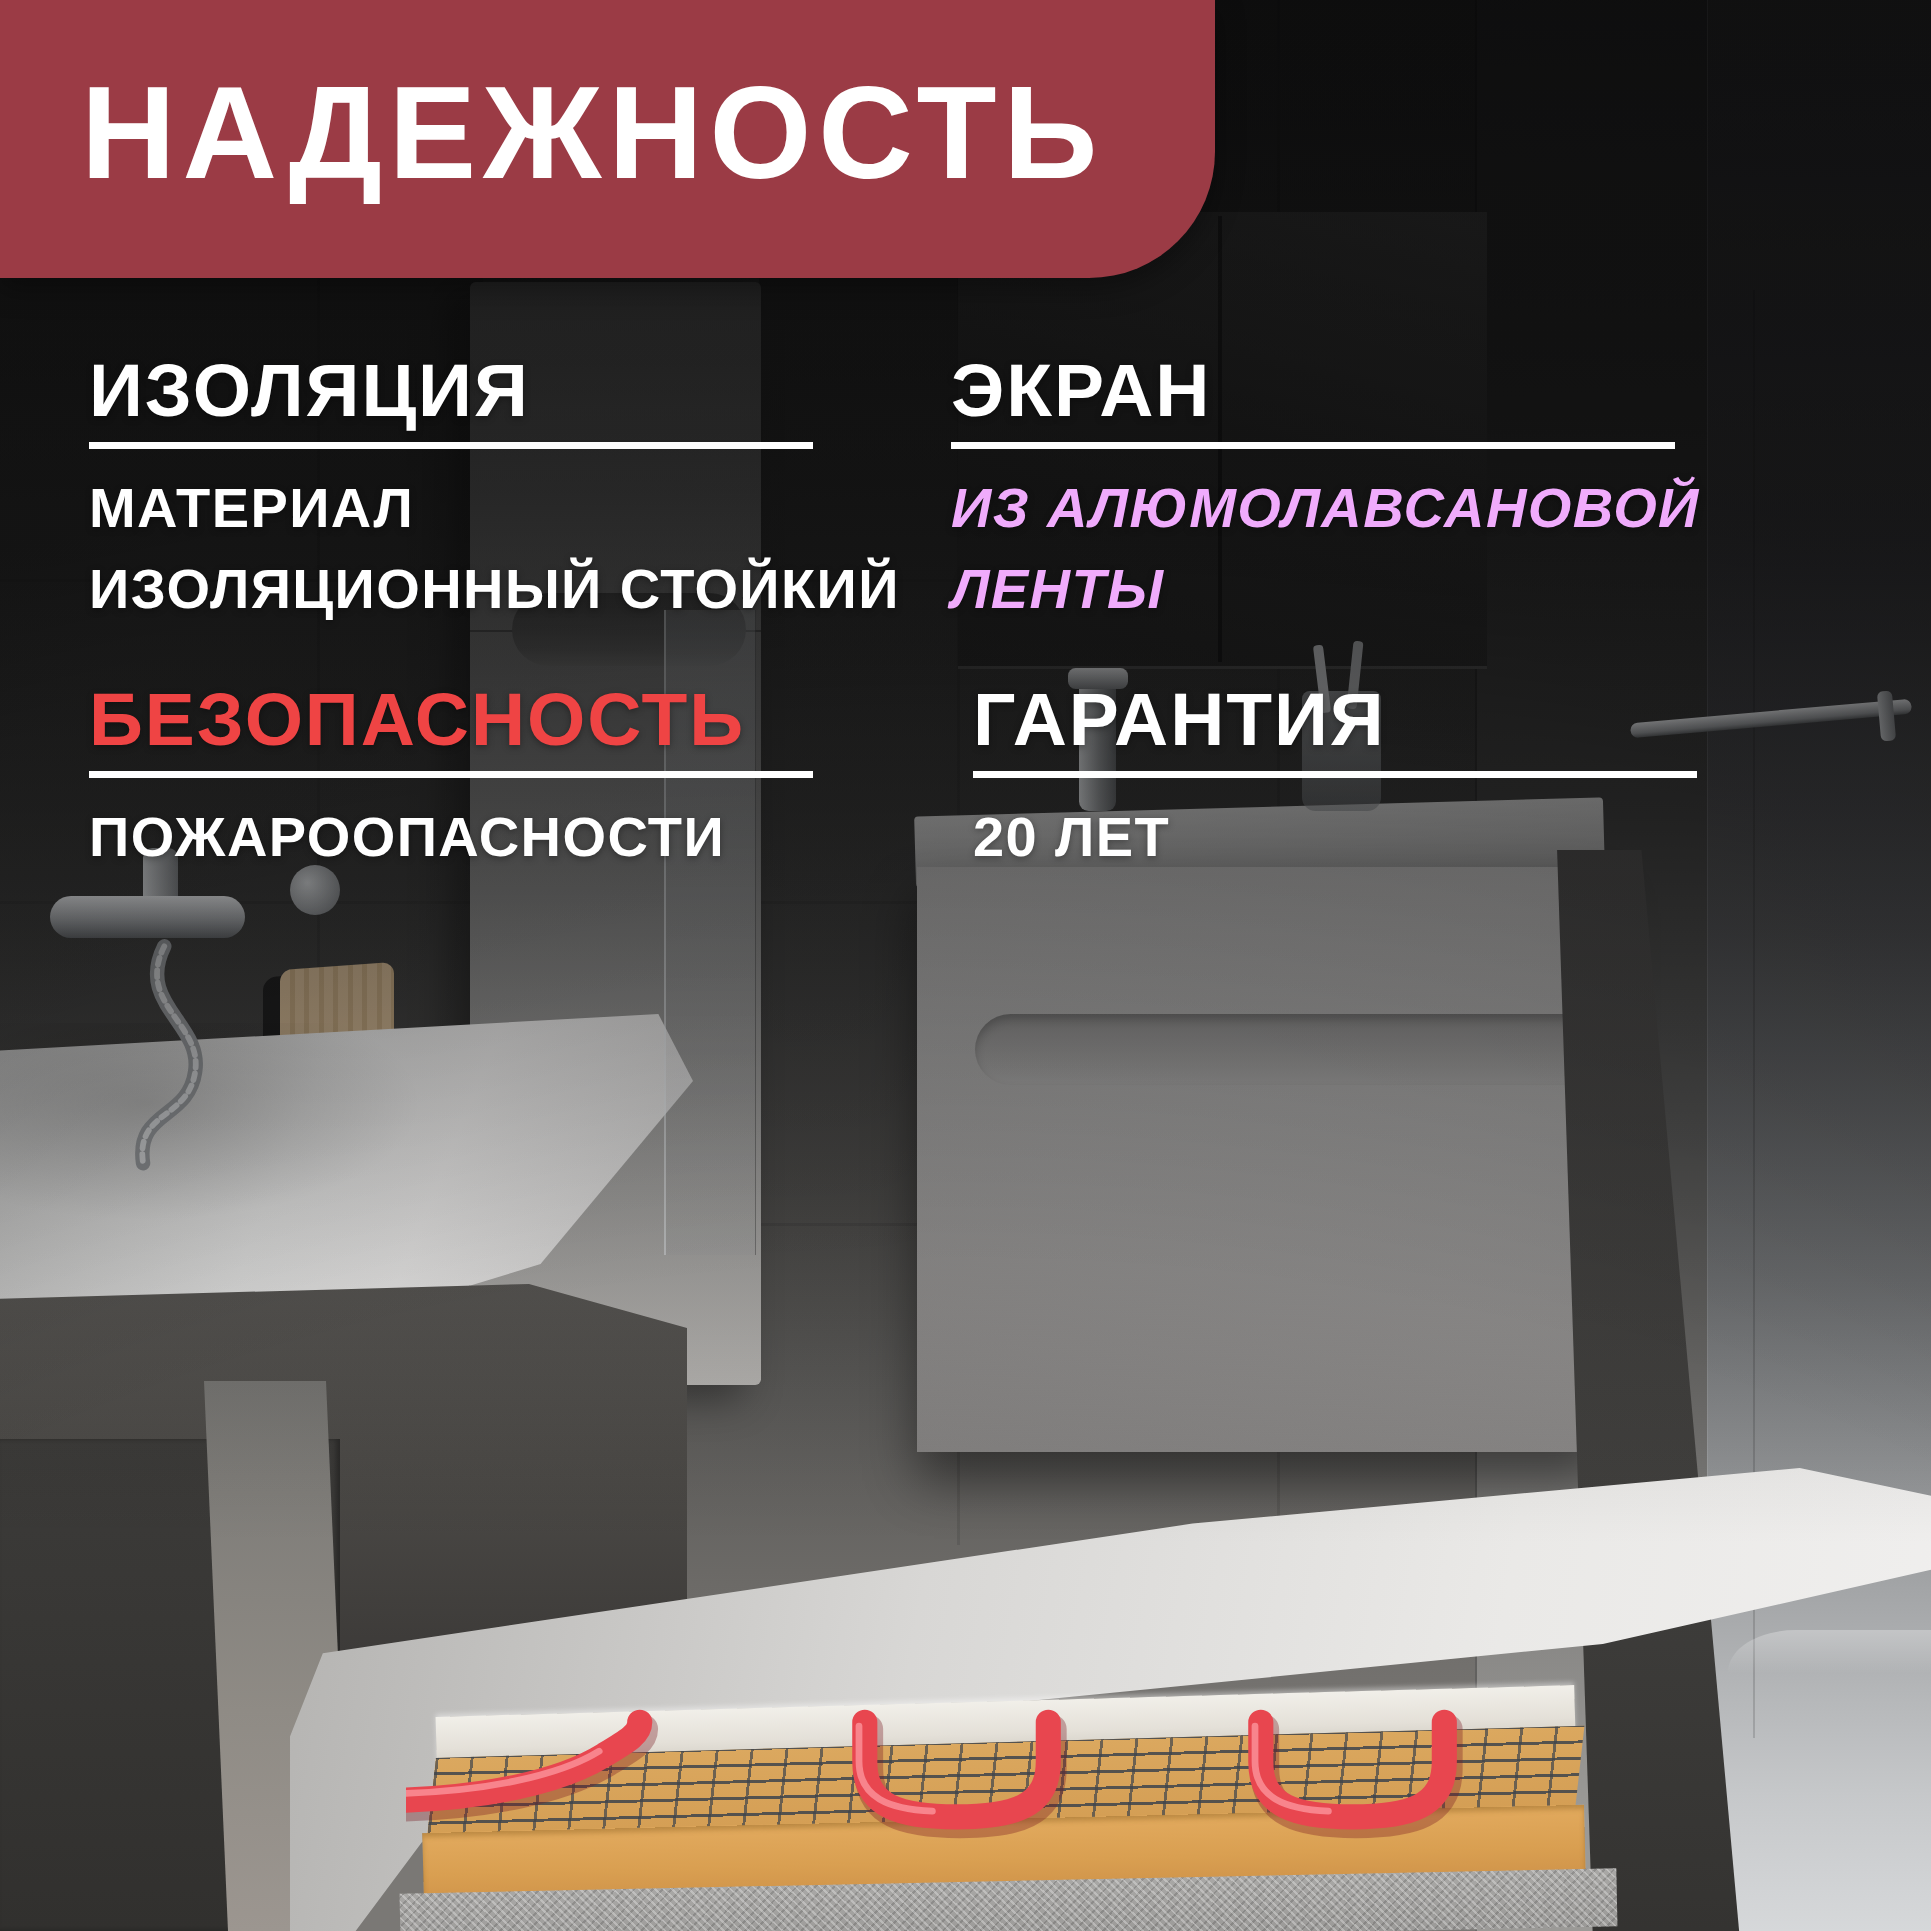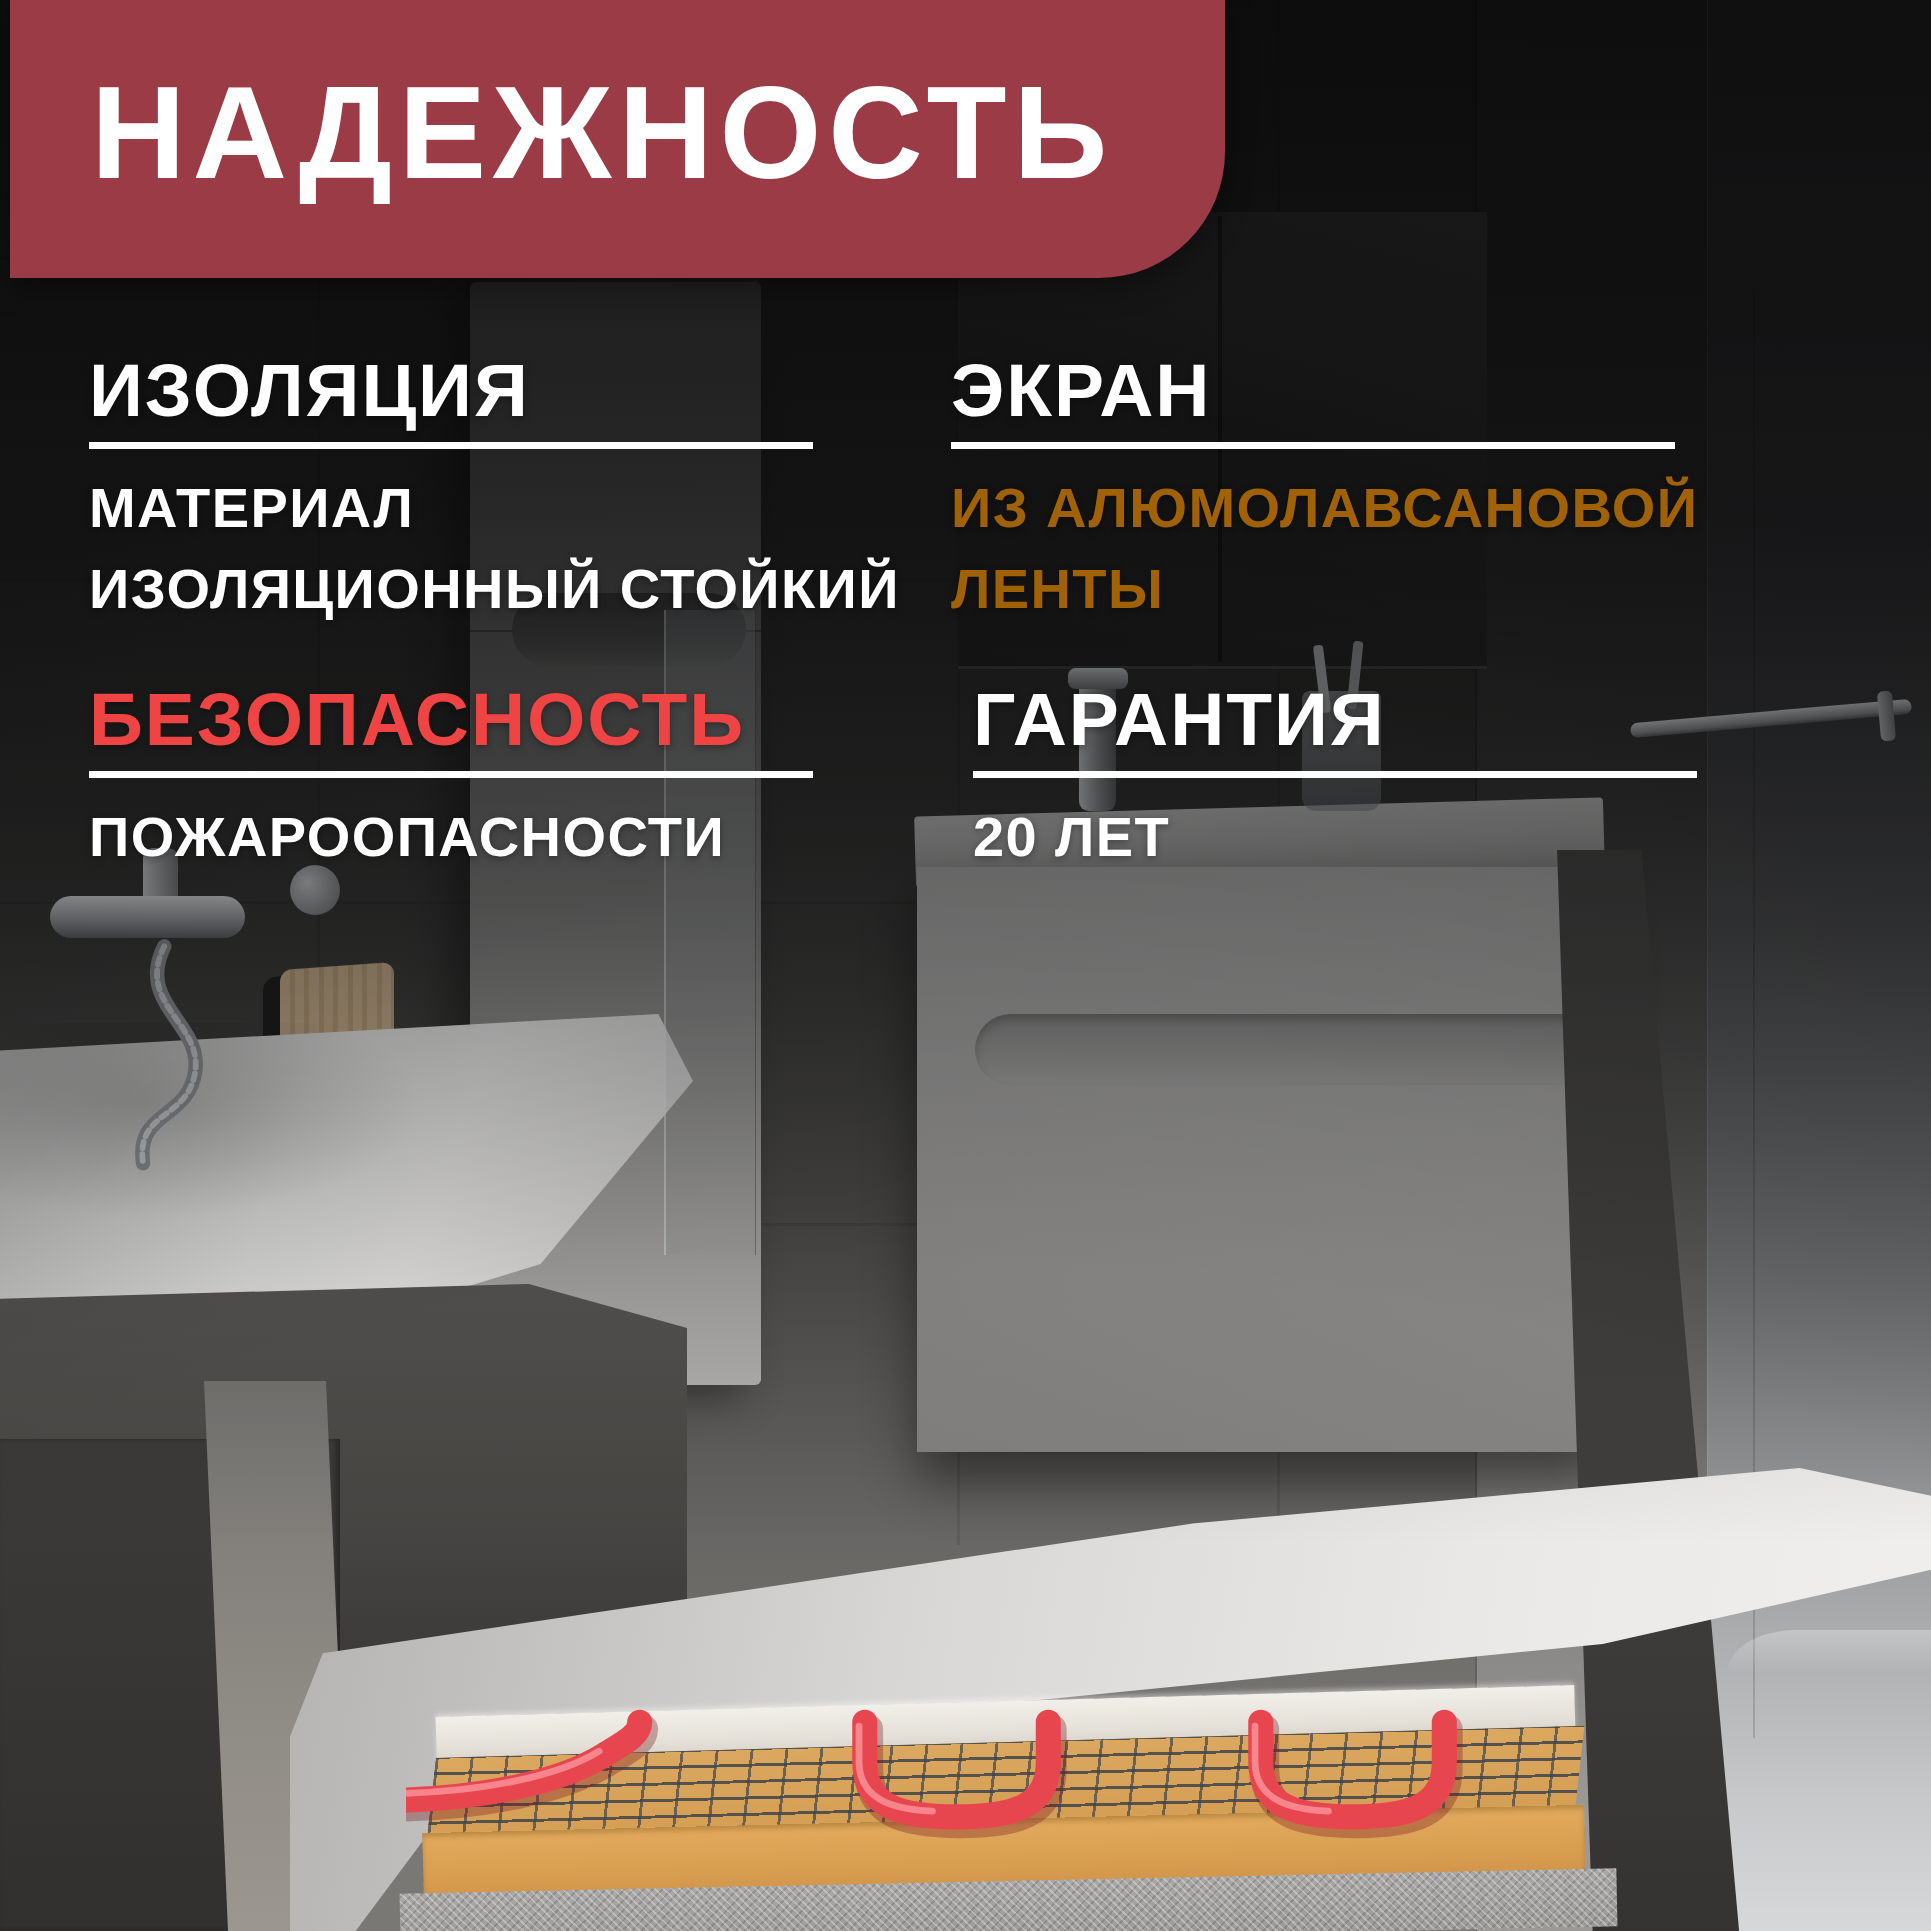--- a/index.html
+++ b/index.html
@@ -134,21 +134,21 @@
   .shade{position:absolute;inset:0;z-index:5;
     background:
       radial-gradient(150% 95% at 50% 118%,rgba(0,0,0,0) 55%,rgba(0,0,0,.26) 100%),
       linear-gradient(180deg,rgba(9,9,10,.55) 0%,rgba(9,9,10,.50) 25%,rgba(10,10,11,.40) 42%,
                       rgba(12,12,13,.26) 56%,rgba(12,12,12,.12) 68%,rgba(0,0,0,0) 80%);}
 
   
   .banner{position:absolute;left:0;top:0;width:1215px;height:278px;z-index:10;
     background:#9b3b45;border-bottom-right-radius:126px;
     display:flex;align-items:center;
-    box-shadow:0 9.7px 29px rgba(0,0,0,.35);margin-left:10px;}
+    box-shadow:0 9.7px 29px rgba(0,0,0,.35);}
   .banner-title{margin:0 0 13.5px 81px;color:#fff;font-size:131px;font-weight:700;
     letter-spacing:6.8px;line-height:1;white-space:nowrap;}
 
   
   .feature{position:absolute;z-index:10;width:850px;color:#fff;}
   .f-head{margin:0;font-size:75px;font-weight:700;letter-spacing:1.9px;line-height:75px;
     white-space:nowrap;text-shadow:0 1.9px 7.7px rgba(0,0,0,.35);}
   .f-rule{margin-top:13.5px;width:724px;height:7.7px;background:#fff;}
   .f-body{margin:17.4px 0 0 0;font-size:56px;font-weight:700;letter-spacing:1.4px;
     line-height:81px;text-shadow:0 1.9px 7.7px rgba(0,0,0,.35);}
@@ -244,21 +244,21 @@
     <div class="f-rule" style="background: rgb(255, 255, 255);"></div>
     <p class="f-body" style="color: rgb(255, 255, 255);">
       <span class="f-line">МАТЕРИАЛ</span>
       <span class="f-line">ИЗОЛЯЦИОННЫЙ СТОЙКИЙ</span>
     </p>
   </section>
 
   <section class="feature pos-2">
     <h2 class="f-head" style="color: rgb(255, 255, 255);">ЭКРАН</h2>
     <div class="f-rule" style="background: rgb(255, 255, 255);"></div>
-    <p class="f-body" style="color: #a16207;">
+    <p class="f-body" style="color: #f0abfc; font-style: italic;">
       <span class="f-line">ИЗ АЛЮМОЛАВСАНОВОЙ</span>
       <span class="f-line">ЛЕНТЫ</span>
     </p>
   </section>
 
   <section class="feature pos-3">
     <h2 class="f-head" style="color: #ef4444;">БЕЗОПАСНОСТЬ</h2>
     <div class="f-rule" style="background: rgb(255, 255, 255);"></div>
     <p class="f-body" style="color: rgb(255, 255, 255);">
       <span class="f-line">ПОЖАРООПАСНОСТИ</span>

